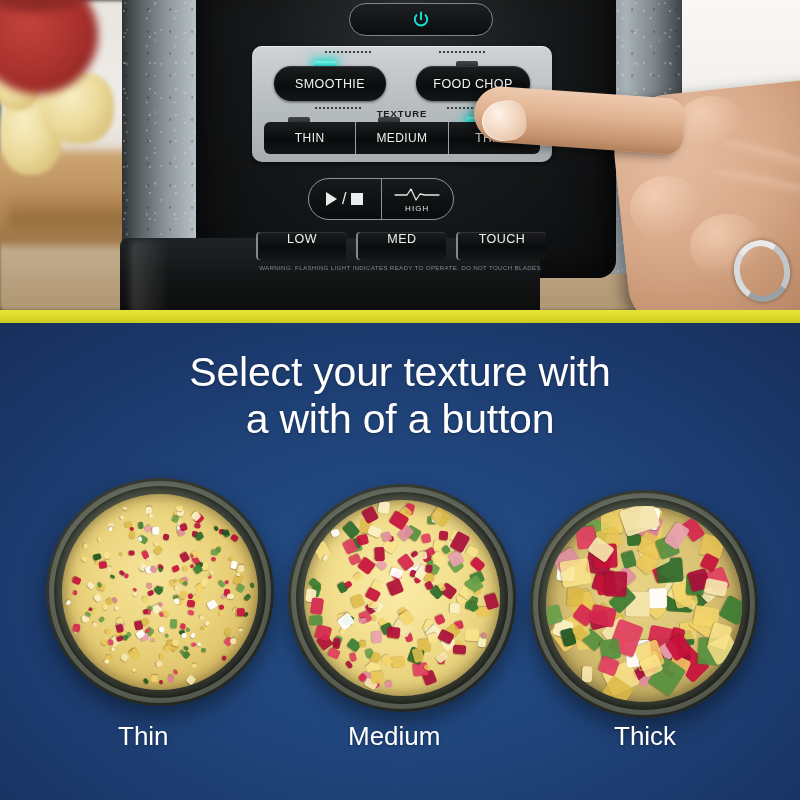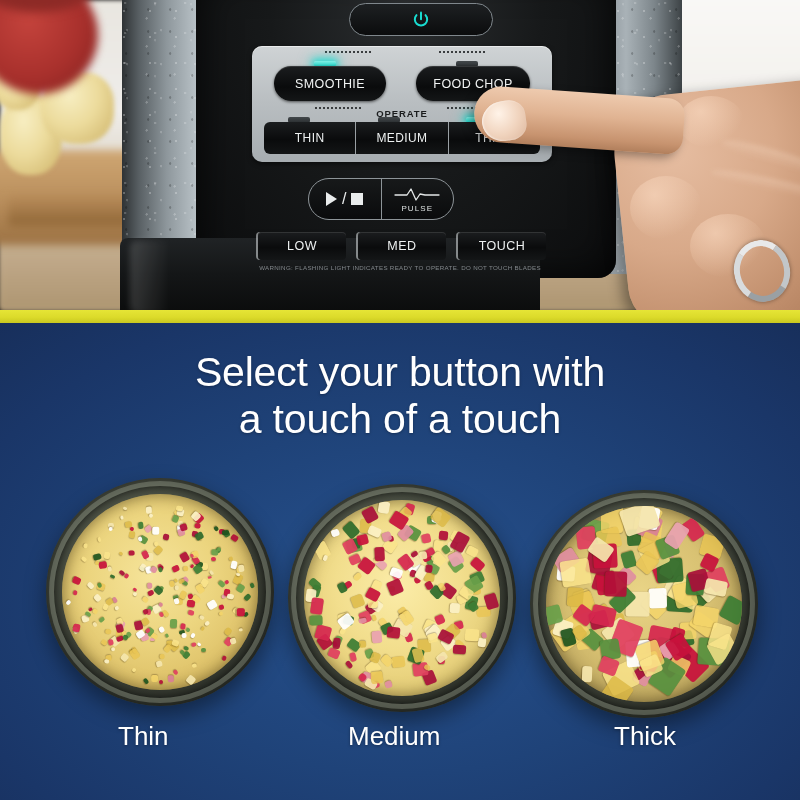--- a/index.html
+++ b/index.html
@@ -197,21 +197,21 @@
   }
 
   
   .speed-row {
     position:absolute; left:258px; top:232px; width:288px; height:28px;
     display:flex; justify-content:space-between;
   }
   .btn-speed {
     width:88px; height:28px; border-radius:4px;
     background:linear-gradient(180deg,#1b1d1f 0%, #0a0b0c 55%, #141617 100%);
-    display:flex; align-items:center; justify-content:center;
+    display:flex; justify-content:center;
     box-shadow:inset 0 1px 0 rgba(255,255,255,.10), -2px 0 0 rgba(220,225,228,.55);
   }
   .btn-speed span { color:#eef1f1; font-size:12.5px; letter-spacing:.5px; }
 
   .warning-text {
     position:absolute; left:0; top:264px; width:800px; text-align:center;
     color:#8c9195; font-size:6.2px; letter-spacing:.32px; opacity:.92;
   }
 
   
@@ -371,21 +371,21 @@
       <div class="led on  smoothie-led"></div>
       <div class="led off foodchop-led"></div>
 
       <div class="btn-mode foodchop">
         <span>FOOD CHOP</span>
       </div>
       <div class="btn-mode smoothie">
         <span>SMOOTHIE</span>
       </div>
 
-      <div class="grp-label texture-label">OPERATE</div>
+      <div class="grp-label texture-label">TEXTURE</div>
       <div class="dots-l dots-tx-l"></div>
       <div class="dots-r dots-tx-r"></div>
 
       <div class="led off thin-led"></div>
       <div class="led off medium-led"></div>
       <div class="led on  thick-led"></div>
 
       <div class="texture-row">
         <div class="btn-tex">
           <span>THIN</span>
@@ -404,21 +404,21 @@
         <div class="rp-icons">
           <span class="tri-play"></span>
           <span class="slash">/</span>
           <span class="sq-stop"></span>
         </div>
       </div>
       <div class="rp-half">
         <svg width="46" height="16" viewBox="0 0 46 16">
           <path d="M1 9 H13 L17 3 L22 14 L26 8 L31 9 H45" stroke="#e3e7e7" stroke-width="1.3" fill="none" stroke-linejoin="round" stroke-linecap="round"></path>
         </svg>
-        <span class="pulse-label">PULSE</span>
+        <span class="pulse-label">HIGH</span>
       </div>
     </div>
 
     <div class="speed-row">
       <div class="btn-speed">
         <span>LOW</span>
       </div>
       <div class="btn-speed">
         <span>MED</span>
       </div>
@@ -440,22 +440,22 @@
       <div class="nail"></div>
       <div class="ring"></div>
     </div>
   </div>
 
   <div id="divider"></div>
 
   <div id="blue-panel">
 
     <div id="headline">
-      <span class="hl-line">Select your button with</span>
-      <span class="hl-line">a touch of a touch</span>
+      <span class="hl-line">Select your texture with</span>
+      <span class="hl-line">a with of a button</span>
     </div>
 
     <div class="bowls">
       <div class="bowl-slot s0">
         <div class="bowl"></div>
         <div class="bowl-rim"></div>
         <div class="salsa thin">
           <div class="bits thin" id="bits-0">
               <div class="bit" style="left: 54.8269%; top: 76.5959%; width: 7.3968px; height: 5.55471px; margin-left: -3.6984px; margin-top: -2.77735px; background: rgb(220, 185, 69); transform: rotate(176deg); opacity: 0.82; box-shadow: rgba(60, 40, 5, 0.35) 0px 1px 1px;"></div>
               <div class="bit" style="left: 40.9504%; top: 22.7703%; width: 4.11297px; height: 3.08821px; margin-left: -2.05649px; margin-top: -1.5441px; background: rgb(255, 255, 255); transform: rotate(32deg); opacity: 0.93; box-shadow: rgba(60, 40, 5, 0.35) 0px 1px 1px;"></div>

